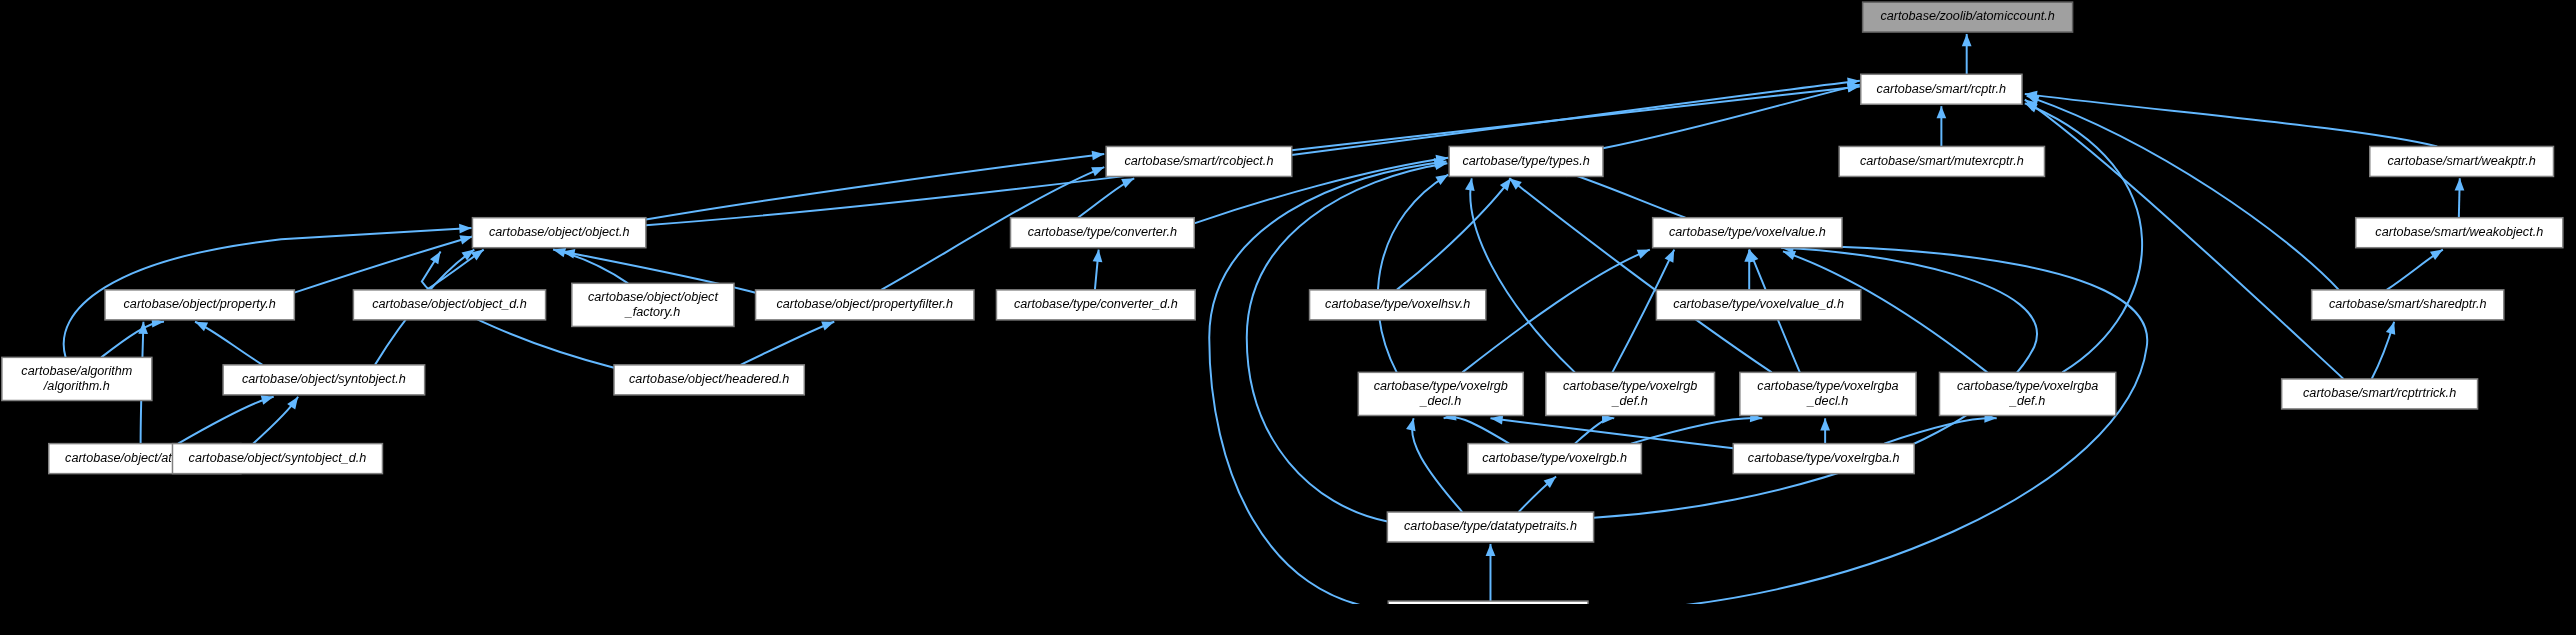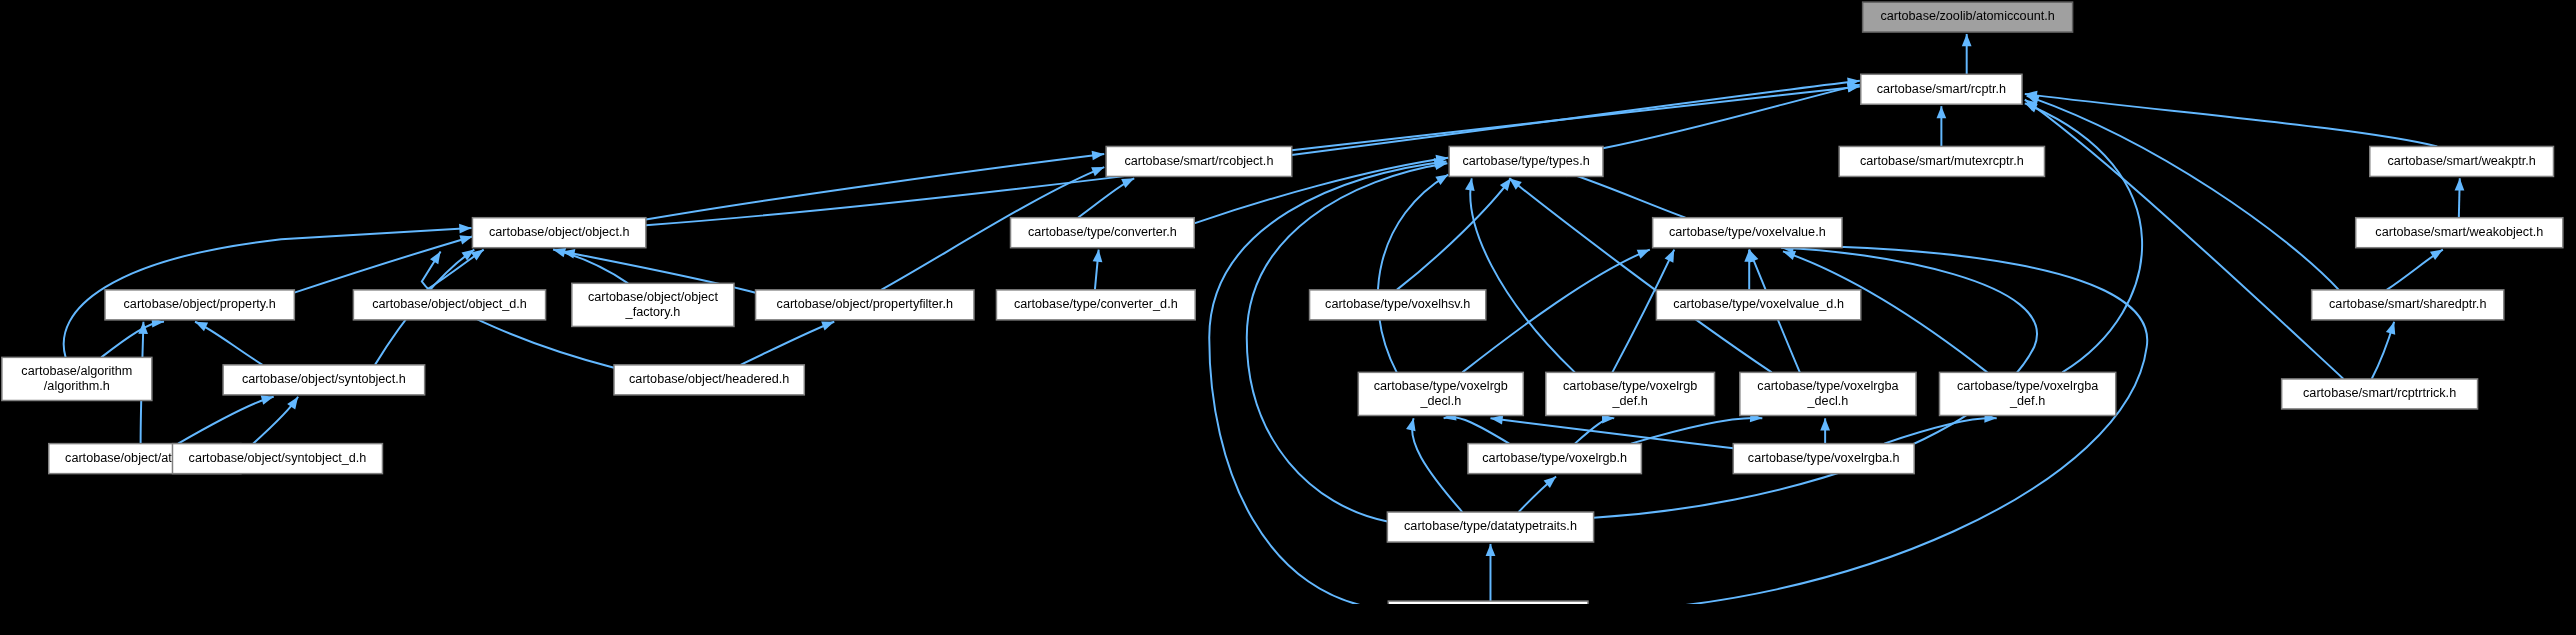--- a/index.html
+++ b/index.html
@@ -1,18 +1,18 @@
 <!DOCTYPE html>
 <html style="font-size:15px"><head>
 <meta charset="utf-8">
 <title>Include dependency graph</title>
 <style>
   html,body{margin:0;padding:0;background:#000;}
   body{font-family:"Liberation Sans", sans-serif;}
-  #graph-wrap{position:relative;width:2576px;height:604px;background:#000;overflow:hidden;}
+  #graph-wrap{position:relative;width:2576px;height:604px;background:#000;overflow:hidden;font-style:italic;}
   svg{position:absolute;left:0;top:0;width:2576px;height:636px;display:block;}
   .node-box{fill:#fff;stroke:#808080;stroke-width:1.6;}
   .node-box.root{fill:#a0a0a0;stroke:#606060;}
   .node-label{font-family:"Liberation Sans", sans-serif;font-size:13.5px;fill:#000;text-anchor:middle;dominant-baseline:middle;}
   .edge{fill:none;stroke:#63b8ff;stroke-width:2.1;}
   .arrowhead{fill:#63b8ff;}
 </style>
 </head>
 <body>
 

